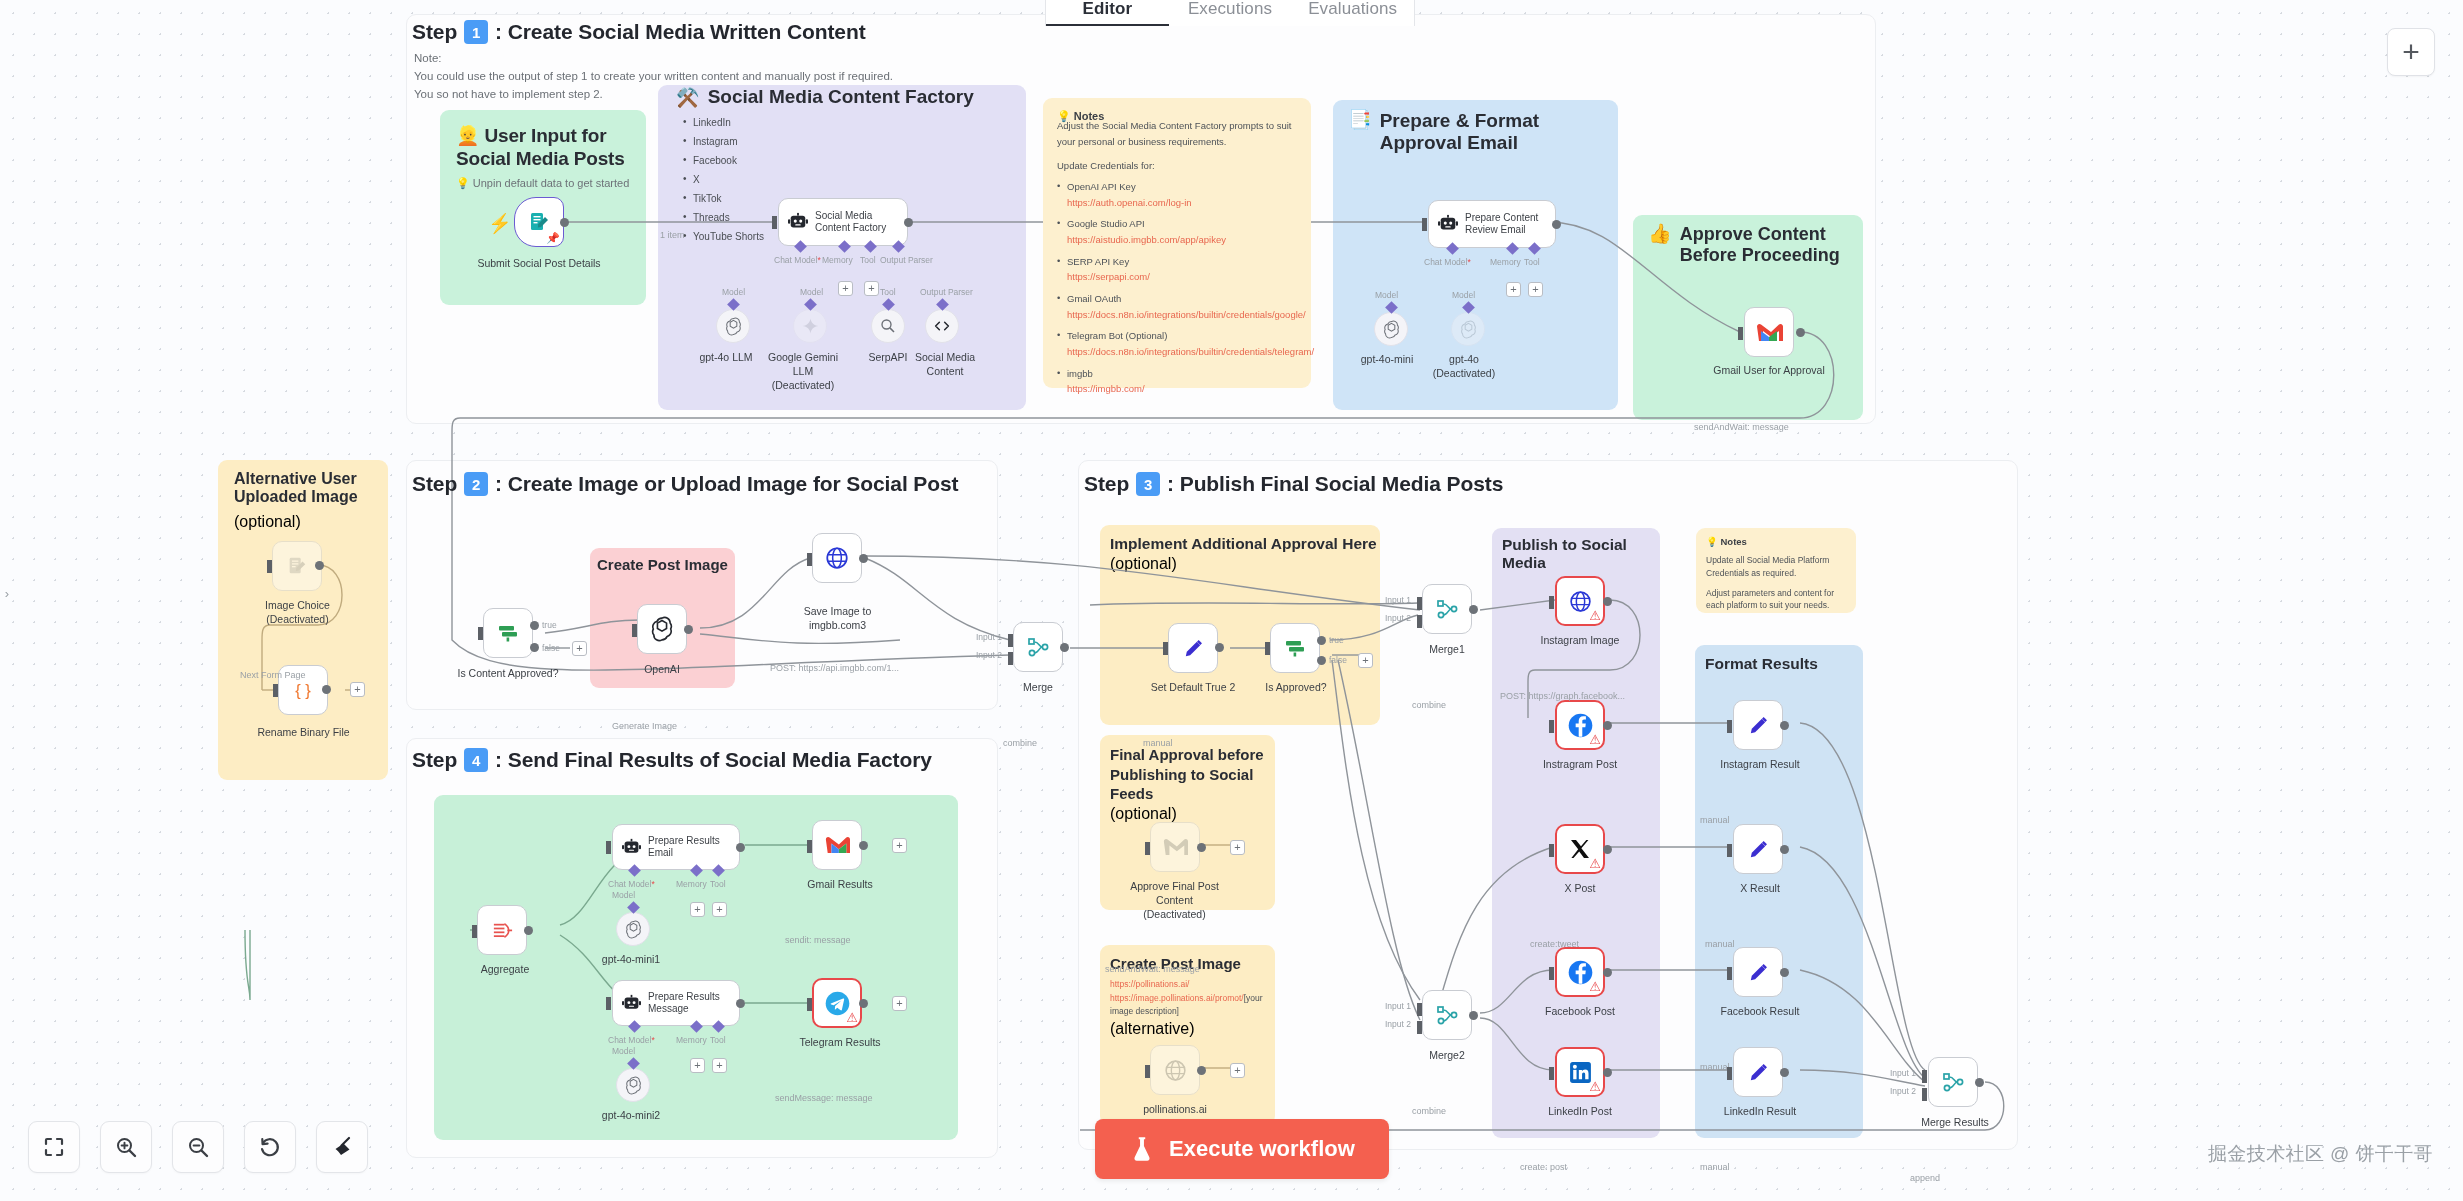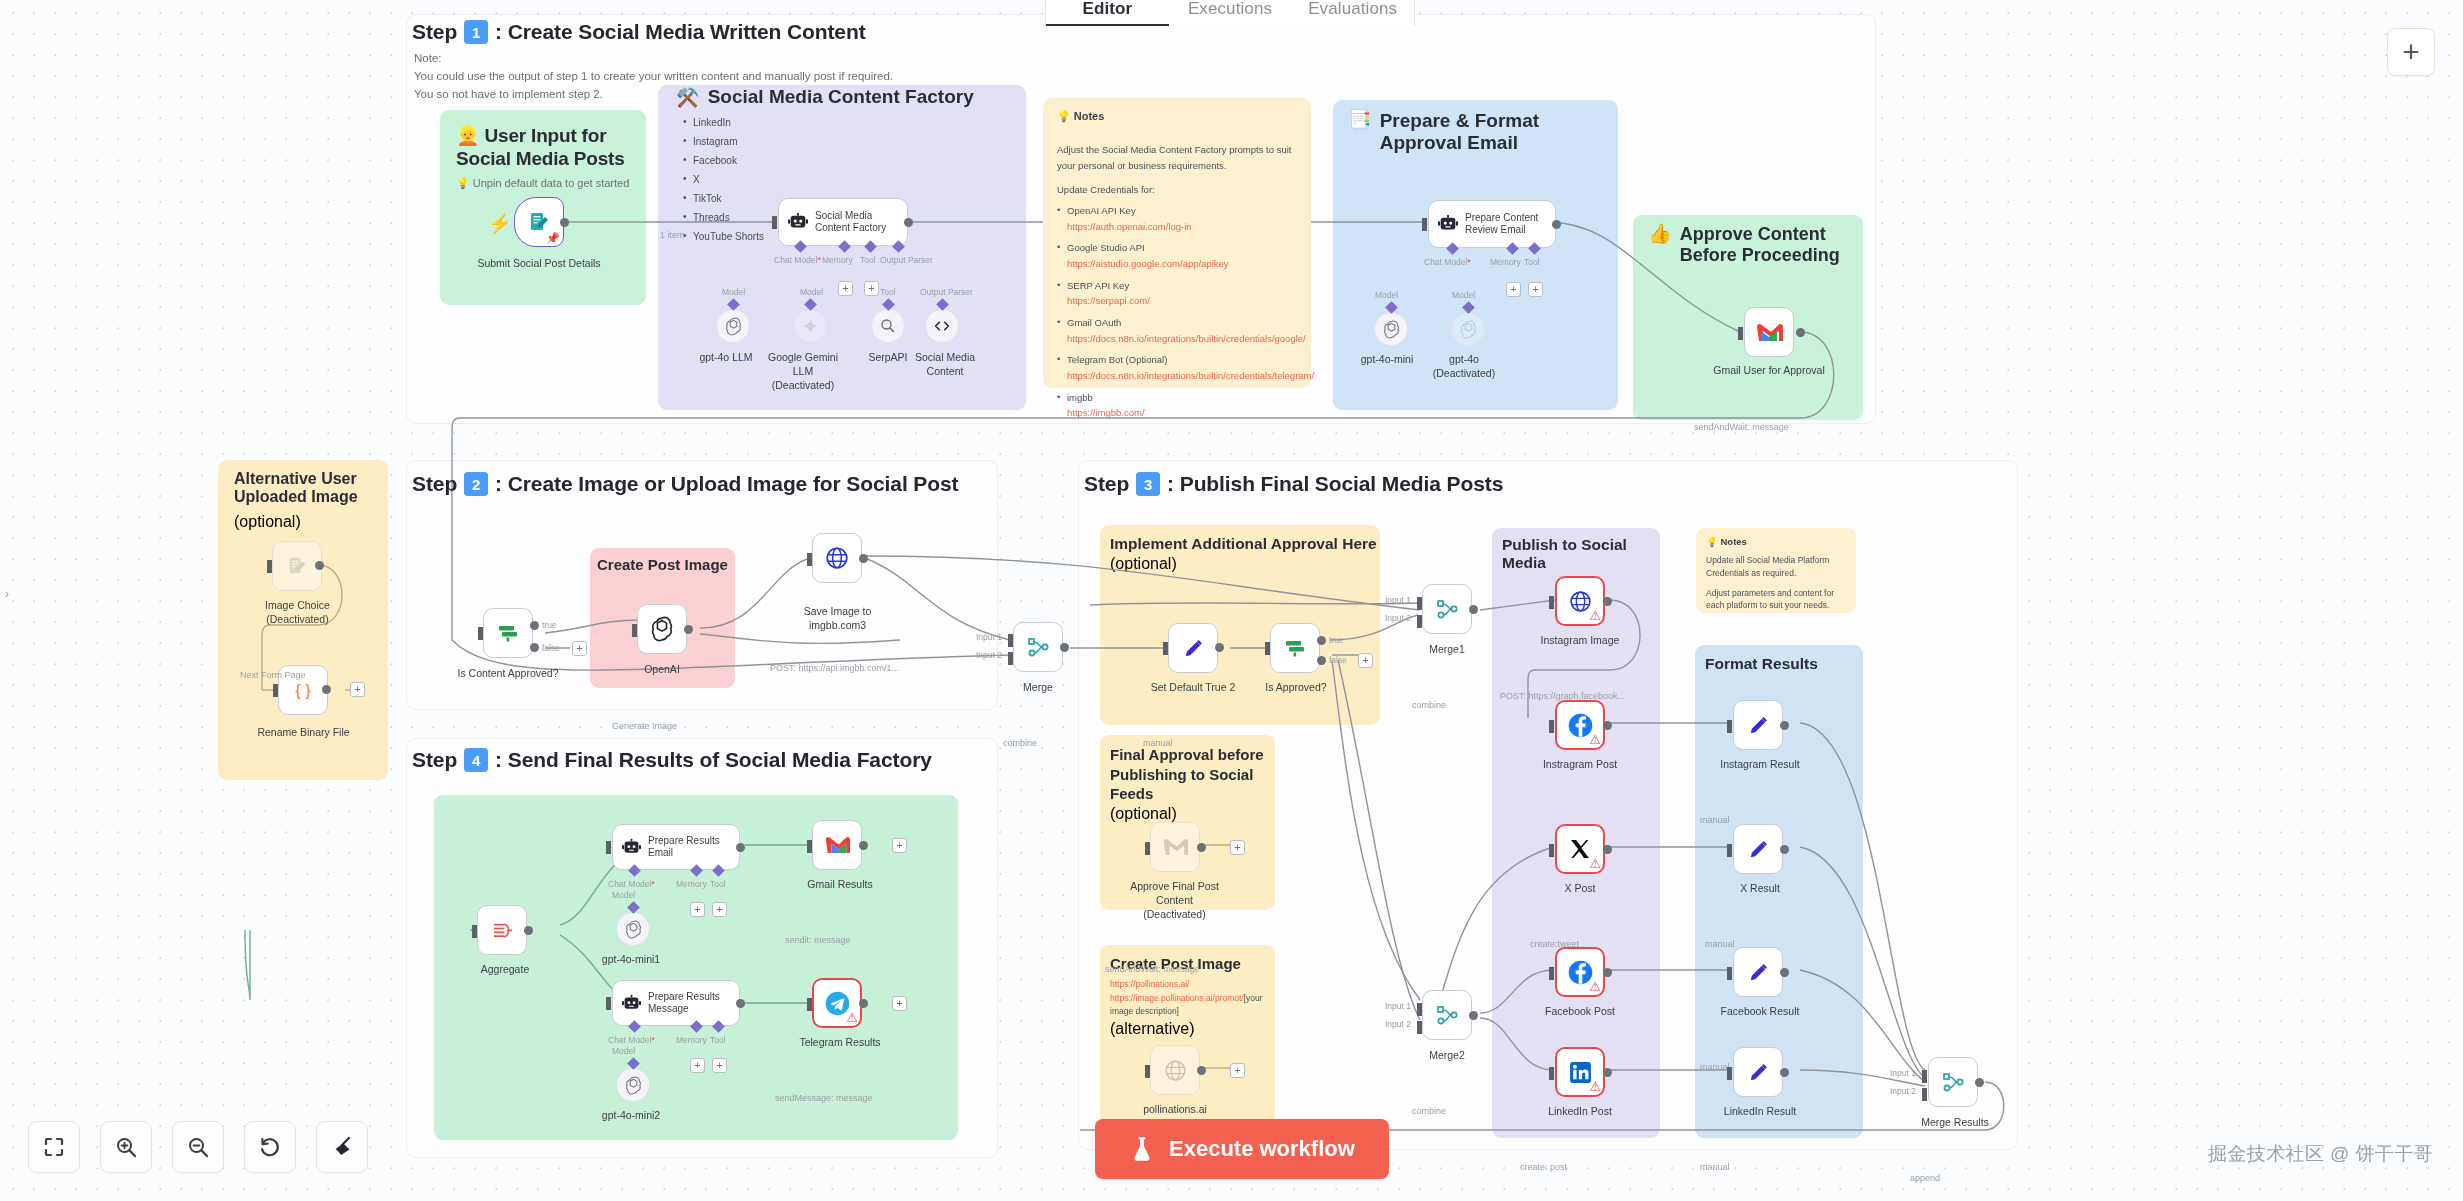--- a/index.html
+++ b/index.html
@@ -384,31 +384,31 @@
   <div class="circ" style="left:925px; top:309px;">
     <svg width="18" height="18" viewBox="0 0 24 24">
         <path d="M8.5 7 3.5 12l5 5M15.5 7l5 5-5 5" fill="none" stroke="#24272e" stroke-width="2" stroke-linecap="round" stroke-linejoin="round"></path>
       </svg>
   </div>
   <div class="nlabel" style="left:902px; top:350px; width:86px;">Social Media
 Content</div>
 
   <div class="notecard" style="left:1043px; top:98px; width:268px; height:290px;">
     <div class="nhead" style="left:14px; top:12px;">💡 Notes</div>
-    <div class="nbody" style="left:14px; top:44px; width:238px;">
+    <div class="nbody" style="left:14px; top:20px; width:238px;">
       <div>Adjust the Social Media Content Factory prompts to suit your personal or business requirements.</div>
       <div style="margin-top:9px;">Update Credentials for:</div>
       <ul style="margin-top:5px;">
         <li>
           <span>OpenAI API Key</span><br>
           <span class="lk">https://auth.openai.com/log-in</span>
         </li>
         <li>
           <span>Google Studio API</span><br>
-          <span class="lk">https://aistudio.google.com/app/apikey</span>
+          <span class="lk">https://aistudio.imgbb.com/app/apikey</span>
         </li>
         <li>
           <span>SERP API Key</span><br>
           <span class="lk">https://serpapi.com/</span>
         </li>
         <li>
           <span>Gmail OAuth</span><br>
           <span class="lk">https://docs.n8n.io/integrations/builtin/credentials/google/</span>
         </li>
         <li>

